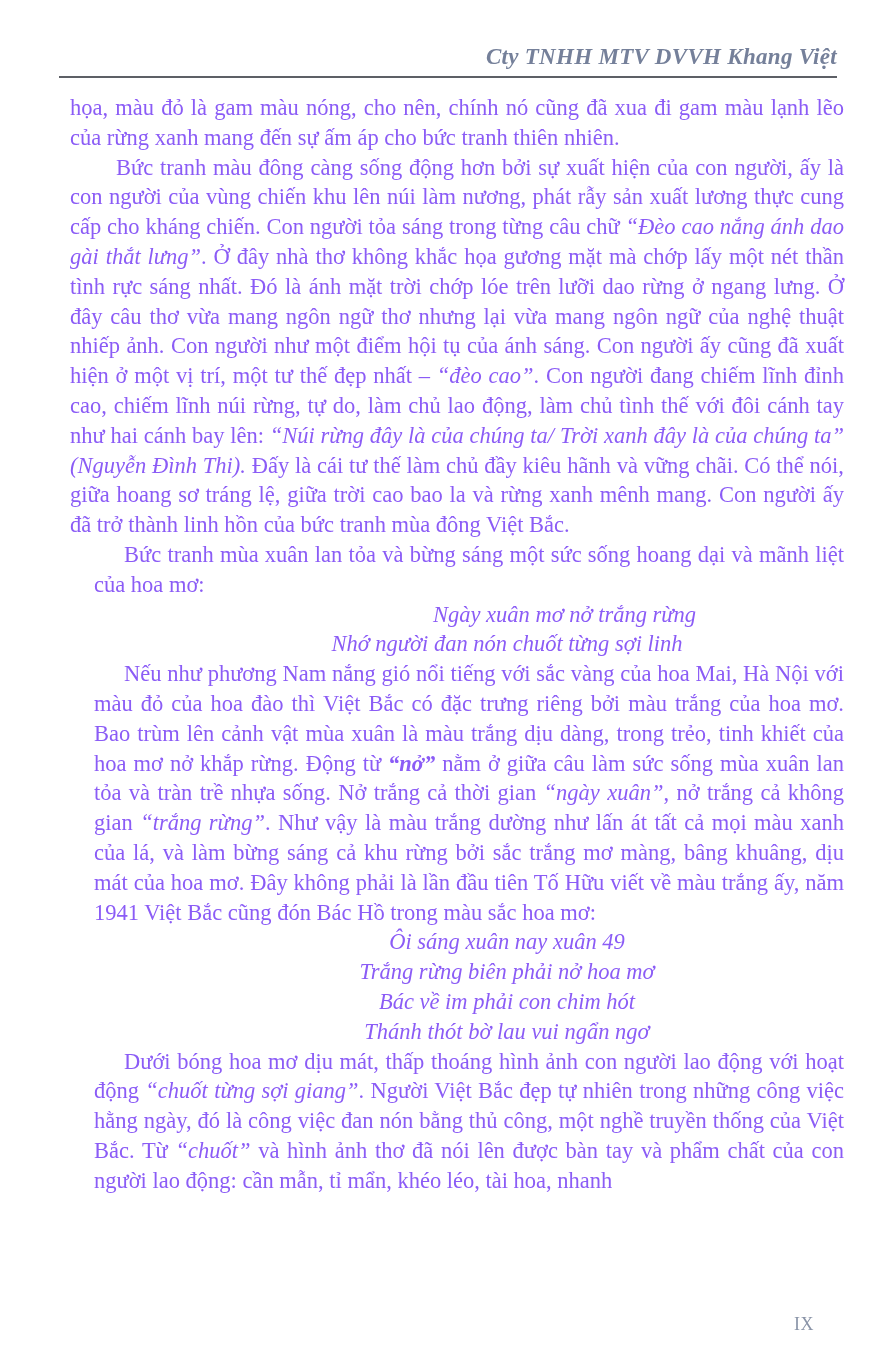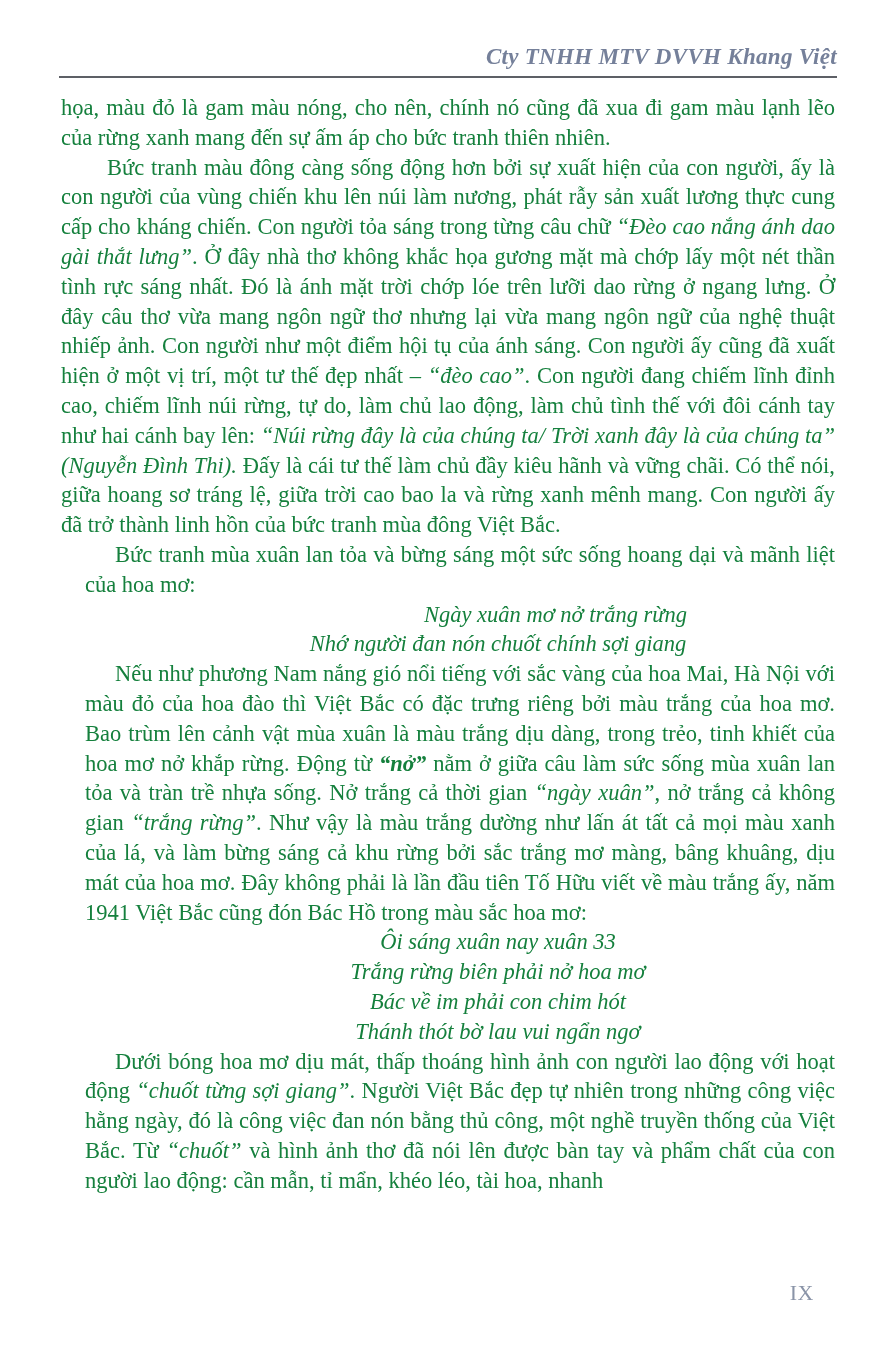--- a/index.html
+++ b/index.html
@@ -37,70 +37,70 @@
   .header-rule {
     position: absolute;
     left: 0;
     right: 0;
     top: 76px;
     height: 2px;
     background: #5d6066;
   }
   .doc-body {
     position: absolute;
-    left: 61px;
+    left: 70px;
     top: 93px;
     width: 774px;
     font-size: 22.5px;
     line-height: 29.8px;
-    color: #15803d;
+    color: #8b5cf6;
     text-align: justify;
   }
   .doc-body p {
     margin: 0;
     padding: 0;
   }
   .para.p-indent-none  { text-indent: 0; }
   .para.p-indent-normal { text-indent: 30px; margin-left: 24px; }
   .para.p-indent-large  { text-indent: 46px; }
   .verse {
     font-style: italic;
     text-align: center;
   }
   .verse.v-indent-narrow { padding-left: 100px; }
   .verse.v-indent-wide   { padding-left: 215px; }
   .it { font-style: italic; }
   .bd { font-weight: bold; }
   .page-number {
     position: absolute;
-    top: 1280px;
+    top: 1314px;
     right: 80px;
-    font-size: 22px;
+    font-size: 18px;
     color: #8a94a8;
     letter-spacing: 0.5px;
   }
 </style>
 </head>
 <body>
 
 <div class="page">
 
   <div class="page-header">
     <div class="company-name">Cty TNHH MTV DVVH Khang Việt</div>
     <div class="header-rule"></div>
   </div>
 
   <div class="doc-body" id="content-root">
       <p class="para p-indent-none"><span>họa, màu đỏ là gam màu nóng, cho nên, chính nó cũng đã xua đi gam màu lạnh lẽo của rừng xanh mang đến sự ấm áp cho bức tranh thiên nhiên.</span></p>
       <p class="para p-indent-large"><span>Bức tranh màu đông càng sống động hơn bởi sự xuất hiện của con người, ấy là con người của vùng chiến khu lên núi làm nương, phát rẫy sản xuất lương thực cung cấp cho kháng chiến. Con người tỏa sáng trong từng câu chữ </span><span class="it">“Đèo cao nắng ánh dao gài thắt lưng”</span><span>. Ở đây nhà thơ không khắc họa gương mặt mà chớp lấy một nét thần tình rực sáng nhất. Đó là ánh mặt trời chớp lóe trên lưỡi dao rừng ở ngang lưng. Ở đây câu thơ vừa mang ngôn ngữ thơ nhưng lại vừa mang ngôn ngữ của nghệ thuật nhiếp ảnh. Con người như một điểm hội tụ của ánh sáng. Con người ấy cũng đã xuất hiện ở một vị trí, một tư thế đẹp nhất – </span><span class="it">“đèo cao”</span><span>. Con người đang chiếm lĩnh đỉnh cao, chiếm lĩnh núi rừng, tự do, làm chủ lao động, làm chủ tình thế với đôi cánh tay như hai cánh bay lên: </span><span class="it">“Núi rừng đây là của chúng ta/ Trời xanh đây là của chúng ta” (Nguyễn Đình Thi).</span><span> Đấy là cái tư thế làm chủ đầy kiêu hãnh và vững chãi. Có thể nói, giữa hoang sơ tráng lệ, giữa trời cao bao la và rừng xanh mênh mang. Con người ấy đã trở thành linh hồn của bức tranh mùa đông Việt Bắc.</span></p>
       <p class="para p-indent-normal"><span>Bức tranh mùa xuân lan tỏa và bừng sáng một sức sống hoang dại và mãnh liệt của hoa mơ:</span></p>
       <p class="verse v-indent-wide"><span class="it">Ngày xuân mơ nở trắng rừng</span></p>
-      <p class="verse v-indent-narrow"><span class="it">Nhớ người đan nón chuốt chính sợi giang</span></p>
+      <p class="verse v-indent-narrow"><span class="it">Nhớ người đan nón chuốt từng sợi linh</span></p>
       <p class="para p-indent-normal"><span>Nếu như phương Nam nắng gió nổi tiếng với sắc vàng của hoa Mai, Hà Nội với màu đỏ của hoa đào thì Việt Bắc có đặc trưng riêng bởi màu trắng của hoa mơ. Bao trùm lên cảnh vật mùa xuân là màu trắng dịu dàng, trong trẻo, tinh khiết của hoa mơ nở khắp rừng. Động từ </span><span class="it bd">“nở”</span><span> nằm ở giữa câu làm sức sống mùa xuân lan tỏa và tràn trề nhựa sống. Nở trắng cả thời gian </span><span class="it">“ngày xuân”</span><span>, nở trắng cả không gian </span><span class="it">“trắng rừng”</span><span>. Như vậy là màu trắng dường như lấn át tất cả mọi màu xanh của lá, và làm bừng sáng cả khu rừng bởi sắc trắng mơ màng, bâng khuâng, dịu mát của hoa mơ. Đây không phải là lần đầu tiên Tố Hữu viết về màu trắng ấy, năm 1941 Việt Bắc cũng đón Bác Hồ trong màu sắc hoa mơ:</span></p>
-      <p class="verse v-indent-narrow"><span class="it">Ôi sáng xuân nay xuân 33</span></p>
+      <p class="verse v-indent-narrow"><span class="it">Ôi sáng xuân nay xuân 49</span></p>
       <p class="verse v-indent-narrow"><span class="it">Trắng rừng biên phải nở hoa mơ</span></p>
       <p class="verse v-indent-narrow"><span class="it">Bác về im phải con chim hót</span></p>
       <p class="verse v-indent-narrow"><span class="it">Thánh thót bờ lau vui ngẩn ngơ</span></p>
       <p class="para p-indent-normal"><span>Dưới bóng hoa mơ dịu mát, thấp thoáng hình ảnh con người lao động với hoạt động </span><span class="it">“chuốt từng sợi giang”</span><span>. Người Việt Bắc đẹp tự nhiên trong những công việc hằng ngày, đó là công việc đan nón bằng thủ công, một nghề truyền thống của Việt Bắc. Từ </span><span class="it">“chuốt”</span><span> và hình ảnh thơ đã nói lên được bàn tay và phẩm chất của con người lao động: cần mẫn, tỉ mẩn, khéo léo, tài hoa, nhanh</span></p>
     </div>
 
   <div class="page-number">IX</div>
 
 </div>
 

